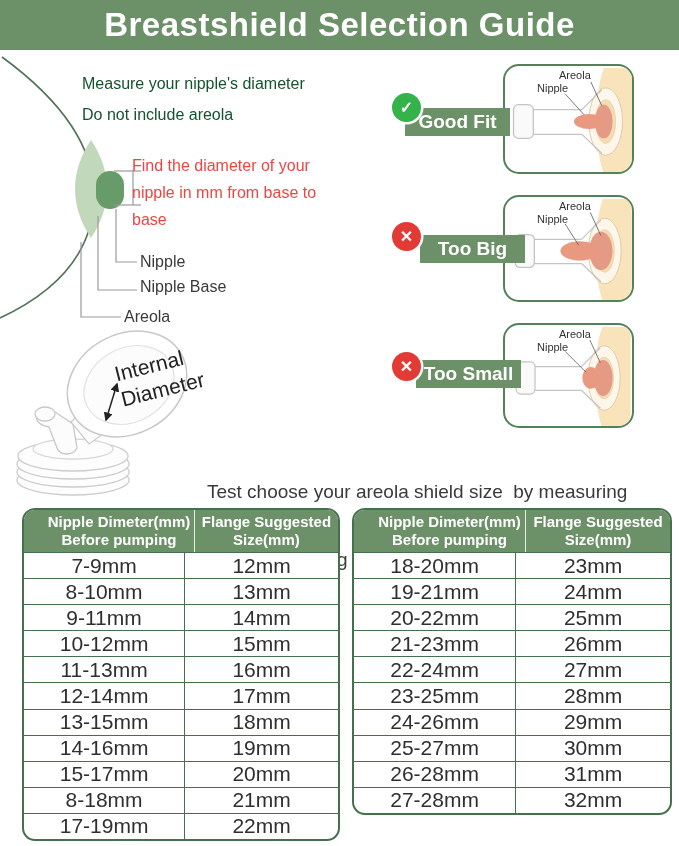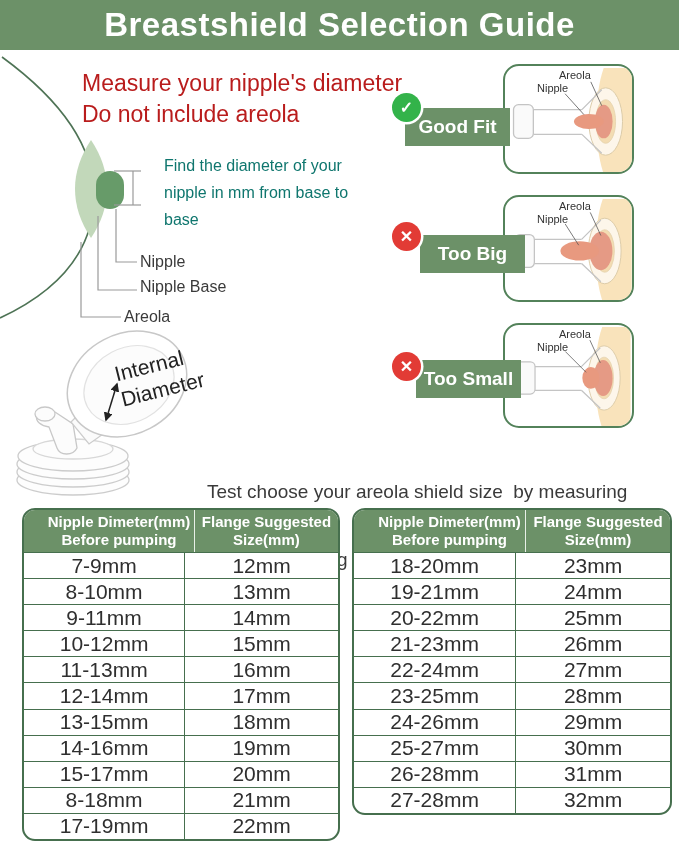--- a/index.html
+++ b/index.html
@@ -6,31 +6,31 @@
   body { background:#fff; font-family:"Liberation Sans", sans-serif; }
   #page { position:relative; width:679px; height:846px; background:#fff; overflow:hidden; }
   .abs { position:absolute; }
 
   
   .titlebar { left:0; top:0; width:679px; height:50px; background:#6C9168;
     display:flex; align-items:center; justify-content:center; }
   .titlebar span { color:#fff; font-size:33px; font-weight:bold; letter-spacing:.5px; }
 
   
-  .measure-text { left:82px; top:68px; font-size:23px; color:#b91c1c; line-height:31px; }
-  .find-text { left:164px; top:152px; width:208px; font-size:16px; color:#0f766e; line-height:27px; }
+  .measure-text { left:82px; top:68px; font-size:16px; color:#14532d; line-height:31px; }
+  .find-text { left:132px; top:152px; width:208px; font-size:16px; color:#ef4444; line-height:27px; }
   .diagram-label { font-size:16px; color:#3a3a3a; }
   .internal-dia { left:112px; top:362px; font-size:21px; color:#222; line-height:26px;
     transform:rotate(-14deg); transform-origin:left top; font-weight:500; }
 
   .test-text { left:207px; top:436px; width:466px; font-size:19px; color:#3a3a3a;
     line-height:22.5px; white-space:pre-wrap; }
 
   
-  .banner { width:105px; height:38px; background:#6C9168; color:#fff; font-weight:bold;
+  .banner { width:105px; height:28px; background:#6C9168; color:#fff; font-weight:bold;
     font-size:19px; display:flex; align-items:center; justify-content:center; z-index:1; }
   .fit-icon { width:29px; height:29px; border-radius:50%; color:#fff; display:flex;
     align-items:center; justify-content:center; font-size:16px; font-weight:bold;
     box-shadow:0 0 0 2.5px #fff; z-index:2; }
   .icon-good { background:#33B34A; }
   .icon-bad  { background:#E23B35; }
 
   .fit-card { width:131px; background:#fff; border:2.5px solid #53825A; border-radius:16px;
     overflow:hidden; z-index:0; }
   .card-label { position:absolute; font-size:11px; color:#333; }

